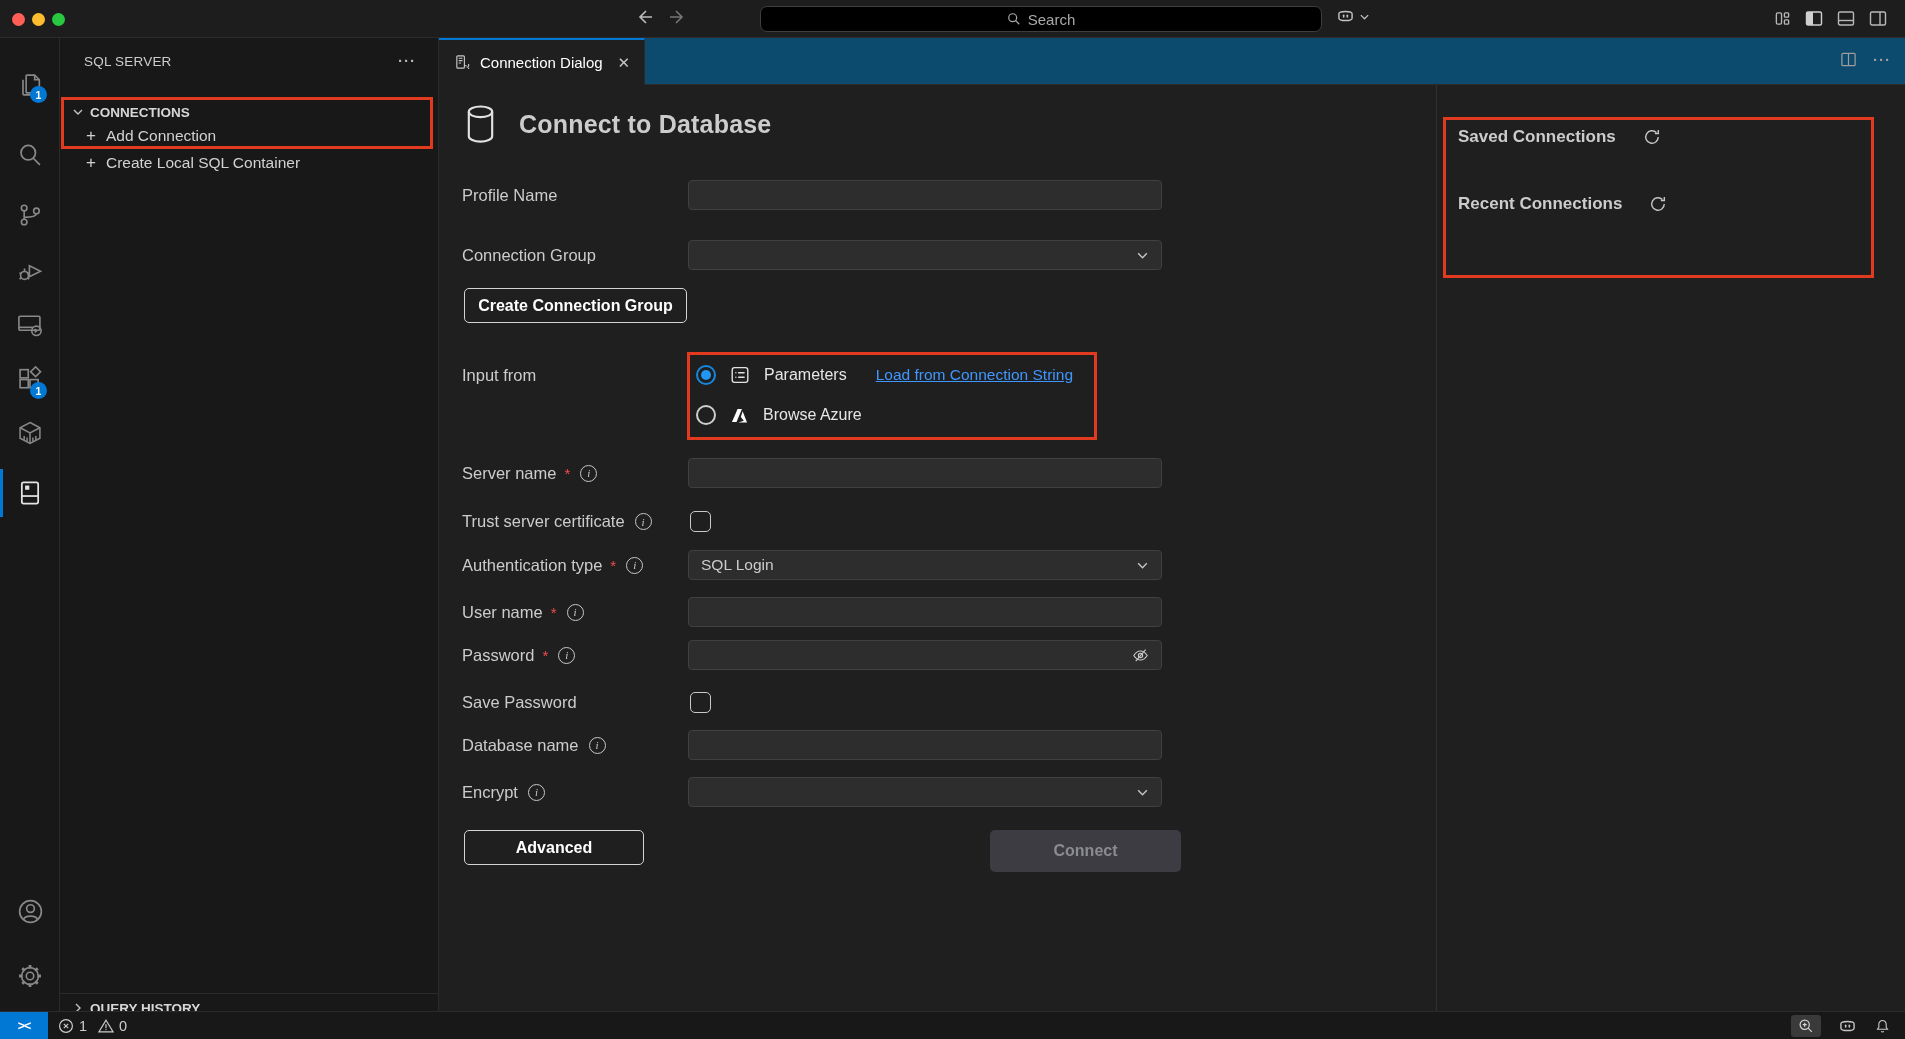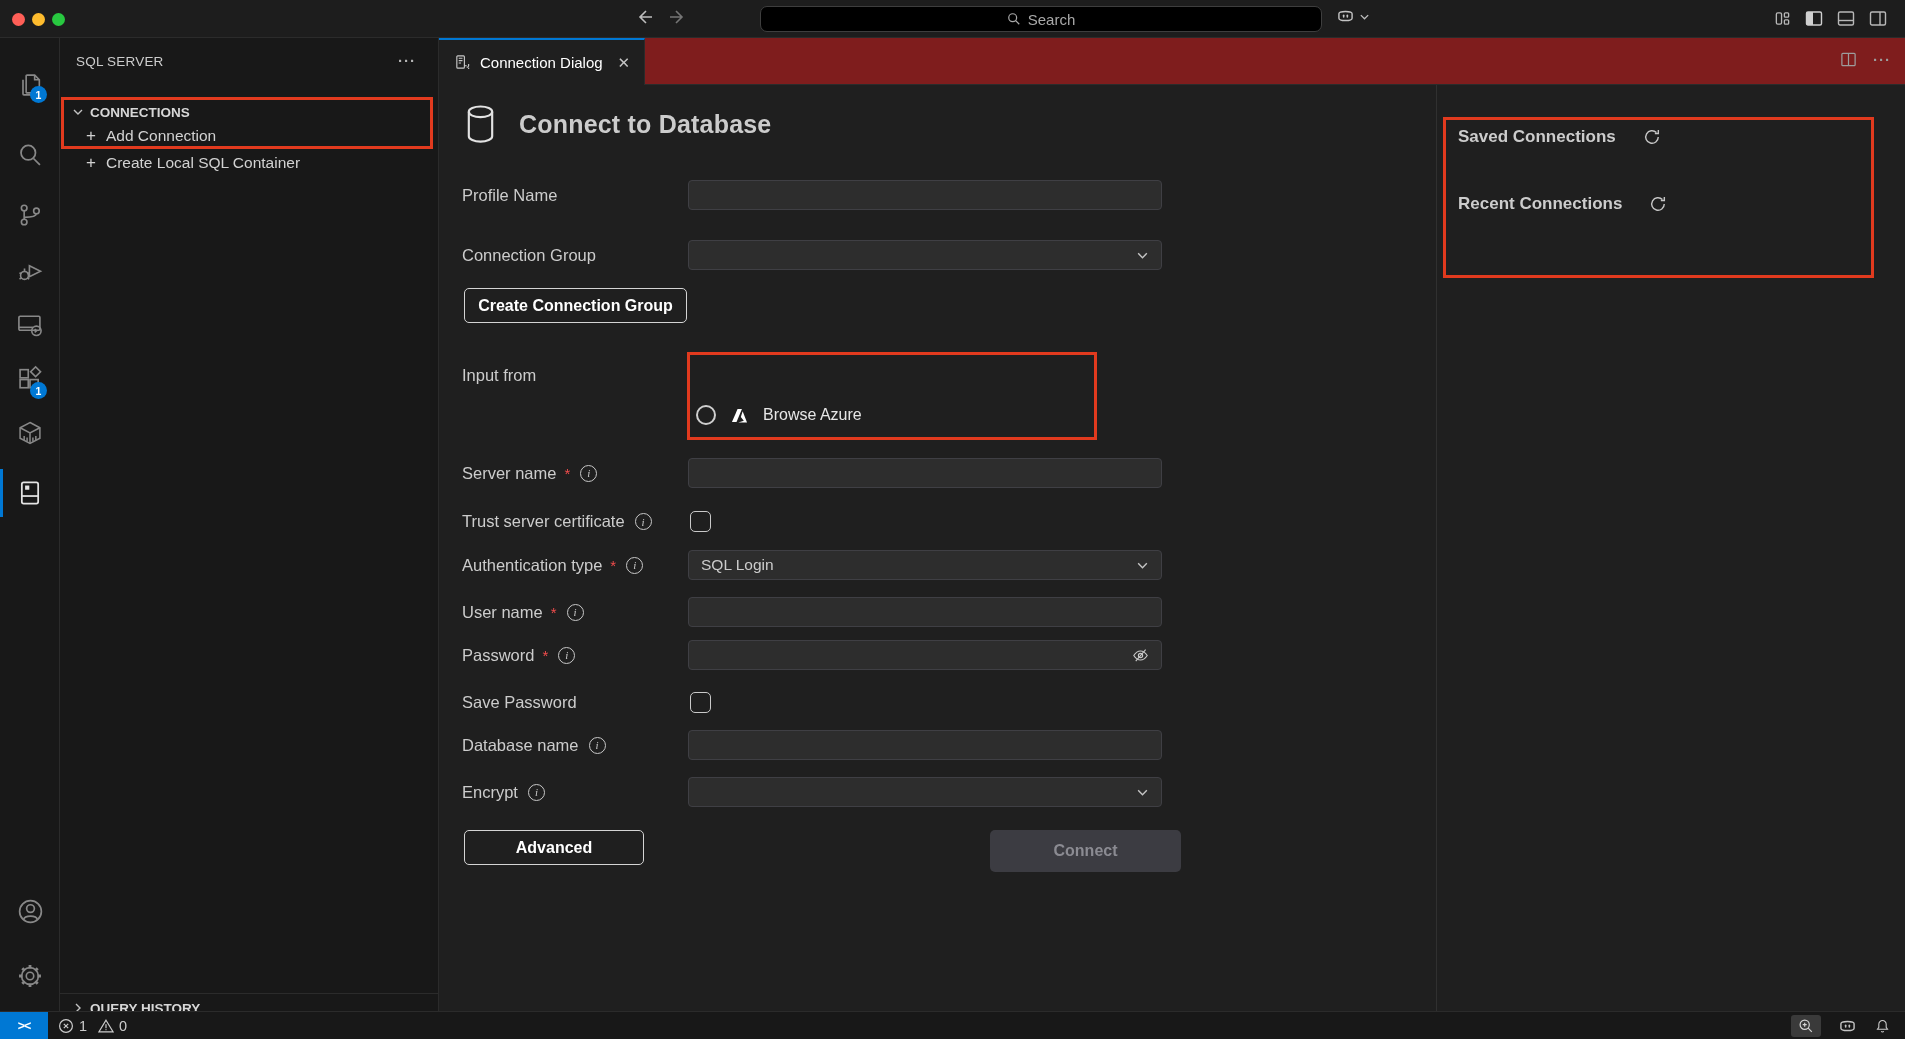--- a/index.html
+++ b/index.html
@@ -20,30 +20,30 @@
   #activitybar{position:absolute;left:0;top:38px;width:60px;height:973px;background:#181818;border-right:1px solid #2b2b2b}
   .ab-item{position:absolute;left:0;width:60px;height:50px;display:flex;align-items:center;justify-content:center}
   .ab-item svg{stroke:#888888}
   .ab-item.active svg{stroke:#e4e4e4}
   .ab-active-bar{position:absolute;left:0;width:2.5px;height:48px;background:#0078d4}
   .badge{position:absolute;min-width:17px;height:17px;border-radius:50%;background:var(--accent,#0078d4);color:#fff;font-size:10.5px;font-weight:700;display:flex;align-items:center;justify-content:center}
 
   
   #sidebar{position:absolute;left:60px;top:38px;width:379px;height:973px;background:#181818;border-right:1px solid #2b2b2b}
   #sidebar-header{position:absolute;left:0;top:0;width:100%;height:47px;display:flex;align-items:center}
-  #sidebar-title{margin-left:16px;font-size:13.5px;color:#cccccc;letter-spacing:.2px}
+  #sidebar-title{margin-left:24px;font-size:13.5px;color:#cccccc;letter-spacing:.2px}
   #sidebar-more{position:absolute;right:22px;top:14px;color:#b5b5b5;letter-spacing:1px;font-weight:700}
   .side-section{position:absolute;left:0;width:100%;height:24px;display:flex;align-items:center;font-weight:700;font-size:13.5px;color:#d7d7d7}
   .side-row{position:absolute;left:0;width:100%;height:26px;display:flex;align-items:center;font-size:15.5px;color:#d2d2d2}
   .chev{margin-left:12px;margin-right:6px;color:#c2c2c2}
   .plus{margin-left:26px;margin-right:10px;color:#d2d2d2;font-size:17px;font-weight:400}
   #qh-divider{position:absolute;left:0;top:955px;width:100%;border-top:1px solid #2b2b2b}
 
   
-  #tabbar{position:absolute;left:439px;top:38px;width:1466px;height:47px;background:#7f1d1d;border-bottom:1px solid #2b2b2b}
+  #tabbar{position:absolute;left:439px;top:38px;width:1466px;height:47px;background:#0c4a6e;border-bottom:1px solid #2b2b2b}
   #tab-active{position:absolute;left:0;top:0;width:206px;height:47px;background:#1f1f1f;border-top:2px solid #0078d4;border-right:1px solid #2b2b2b;display:flex;align-items:center;gap:9px;padding-left:15px;color:#ffffff;font-size:15px}
   #tab-close{margin-left:6px;color:#c5c5c5;font-size:15px}
   #editor-actions{position:absolute;right:14px;top:13px;display:flex;gap:16px;color:#9d9d9d;align-items:center}
 
   #editor{position:absolute;left:439px;top:85px;width:1466px;height:926px;background:#1f1f1f}
   #dlg-title{position:absolute;left:23px;top:18px;display:flex;align-items:center;gap:20px;color:#cccccc}
   #dlg-title h1{font-size:25px;font-weight:600;letter-spacing:.2px}
 
   .flabel{position:absolute;left:23px;width:220px;font-size:16.5px;color:#cccccc;display:flex;align-items:center;gap:6px}
   .req{color:#f14c4c;font-size:15px;padding-left:2px}
@@ -331,20 +331,31 @@
         </svg>
     </span>
   </div>
 
   <button class="btn-outline" style="left:25px;top:203px;width:223px;height:35px">Create Connection Group</button>
 
   <div class="flabel" style="top:276px;height:28px">
     <span>Input from</span>
   </div>
 
+  <div class="radio-row" style="top:276px">
+    <span class="radio sel"></span>
+    <span>
+      <svg width="22" height="22" viewBox="0 0 24 24" fill="none" stroke="#e2e2e2" stroke-width="1.5">
+          <rect x="3.5" y="4" width="17" height="16" rx="2.5"></rect>
+          <path d="M7.5 9.5h.01M10.5 9.5h6M7.5 14.5h.01M10.5 14.5h6" stroke-linecap="round"></path>
+        </svg>
+    </span>
+    <span>Parameters</span>
+    <a class="cslink" href="#">Load from Connection String</a>
+  </div>
 
   <div class="radio-row" style="top:316px">
     <span class="radio"></span>
     <span>
       <svg width="21" height="21" viewBox="0 0 24 24" fill="#ffffff">
           <path d="M9.8 4.5h5L8.6 19.5H3.4z"></path>
           <path d="M15.6 7.2l5 12.8h-10l6.3-1.9-3.4-4.4z"></path>
         </svg>
     </span>
     <span>Browse Azure</span>

